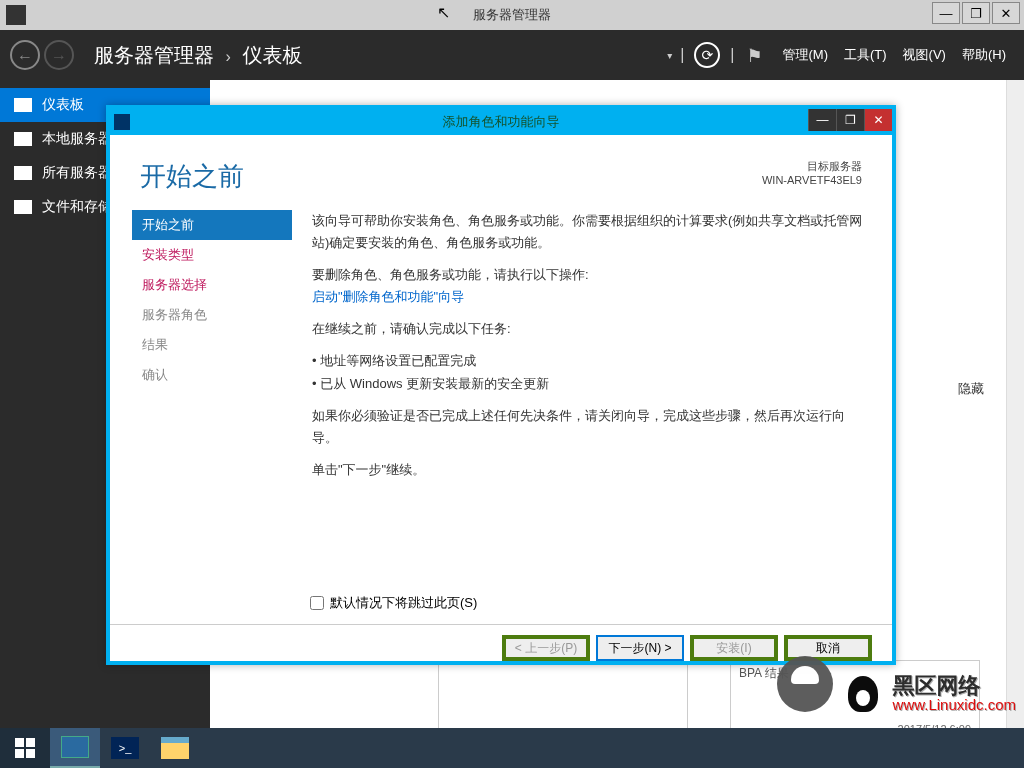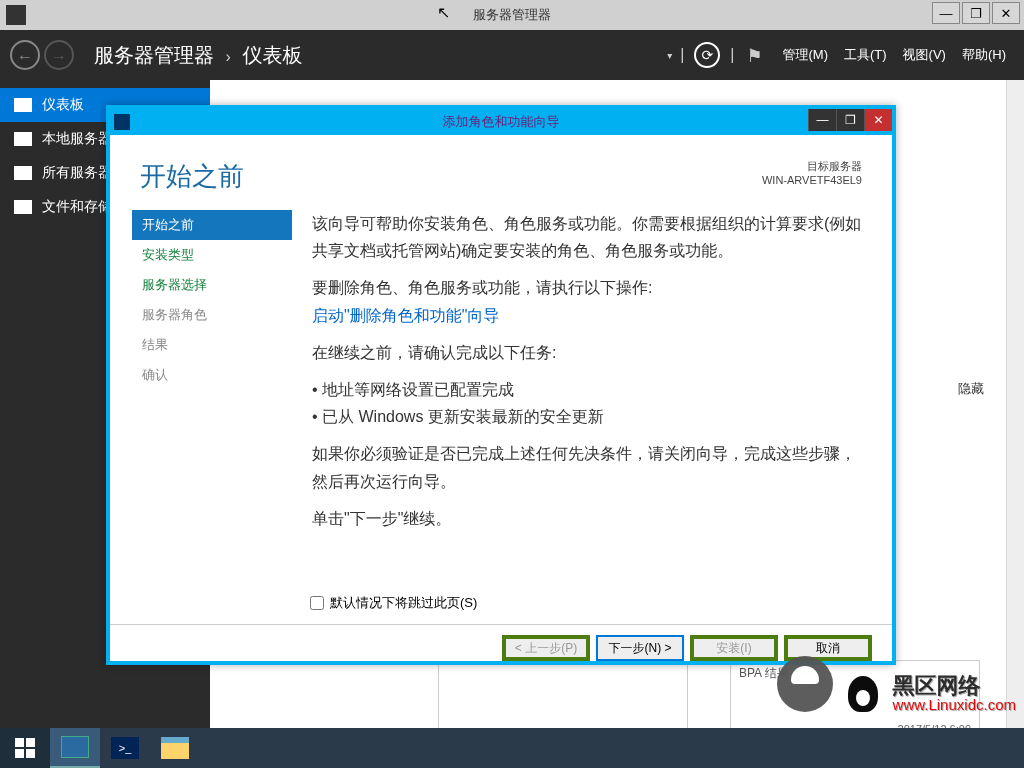--- a/index.html
+++ b/index.html
@@ -41,36 +41,36 @@
 .behind-frag { position: absolute; background: #fff; border: 1px solid #ccc; }
 .frag1 { left: 228px; top: 580px; width: 250px; height: 80px; }
 .frag2 { left: 520px; top: 580px; width: 250px; height: 80px; }
 .bpa-label { font-size: 12px; color: #555; padding: 4px 8px; }
 .bpa-time { font-size: 11px; color: #666; position: absolute; right: 8px; bottom: 4px; }
 
 
 .wizard { position: absolute; left: 106px; top: 105px; width: 790px; height: 560px; background: #fff; border: 4px solid #00b0f0; box-shadow: 0 0 8px rgba(0,0,0,.3); }
 .wizard .w-title { height: 26px; background: #00b0f0; display: flex; align-items: center; position: relative; }
 .wizard .w-title .w-icon { width: 16px; height: 16px; margin-left: 4px; background: #036; }
-.wizard .w-title .w-text { position: absolute; left: 50%; transform: translateX(-50%); color: #701a75; font-size: 13px; }
+.wizard .w-title .w-text { position: absolute; left: 50%; transform: translateX(-50%); color: #14532d; font-size: 13px; }
 .wizard .w-title .w-controls { position: absolute; right: 0; top: 0; display: flex; }
 .wizard .w-title .w-btn { width: 28px; height: 22px; background: #333; color: #fff; display: flex; align-items: center; justify-content: center; font-size: 12px; border-left: 1px solid #555; }
 .wizard .w-title .w-btn.close { background: #c43030; }
 
 .wizard .w-header { padding: 24px 30px 10px 30px; display: flex; justify-content: space-between; align-items: flex-start; }
 .wizard .w-header h1 { color: #1a6aa6; font-size: 26px; font-weight: 400; }
 .wizard .w-header .target { text-align: right; font-size: 11px; color: #444; }
 
 .wizard .w-body { display: flex; padding: 6px 0 0 22px; height: 390px; }
 .wizard .steps { width: 160px; }
 .wizard .step { padding: 6px 10px; font-size: 13px; color: #888; }
 .wizard .step.active { background: #1477bd; color: #fff; }
-.wizard .step.enabled { color: #15803d; }
-
-.wizard .w-content { flex: 1; padding: 0 26px 0 20px; font-size: 16px; line-height: 1.7; color: #333; }
+.wizard .step.enabled { color: #be185d; }
+
+.wizard .w-content { flex: 1; padding: 0 26px 0 20px; font-size: 13px; line-height: 1.7; color: #333; }
 .wizard .w-content a { color: #0066cc; text-decoration: none; }
 .wizard .w-content p { margin-bottom: 10px; }
 .wizard .w-content ul { list-style: none; margin: 4px 0 10px 0; }
 .wizard .w-content ul li::before { content: "• "; }
 
 .wizard .w-skip { padding: 0 0 12px 200px; display: flex; align-items: center; gap: 6px; font-size: 13px; }
 .wizard .w-skip input { width: 14px; height: 14px; }
 
 .wizard .w-buttons { border-top: 1px solid #ccc; padding: 10px 20px; display: flex; justify-content: flex-end; gap: 6px; }
 .wizard .w-buttons button { min-width: 88px; height: 26px; background: #eee; border: 4px solid #4d7c0f; font-size: 12px; cursor: pointer; }

